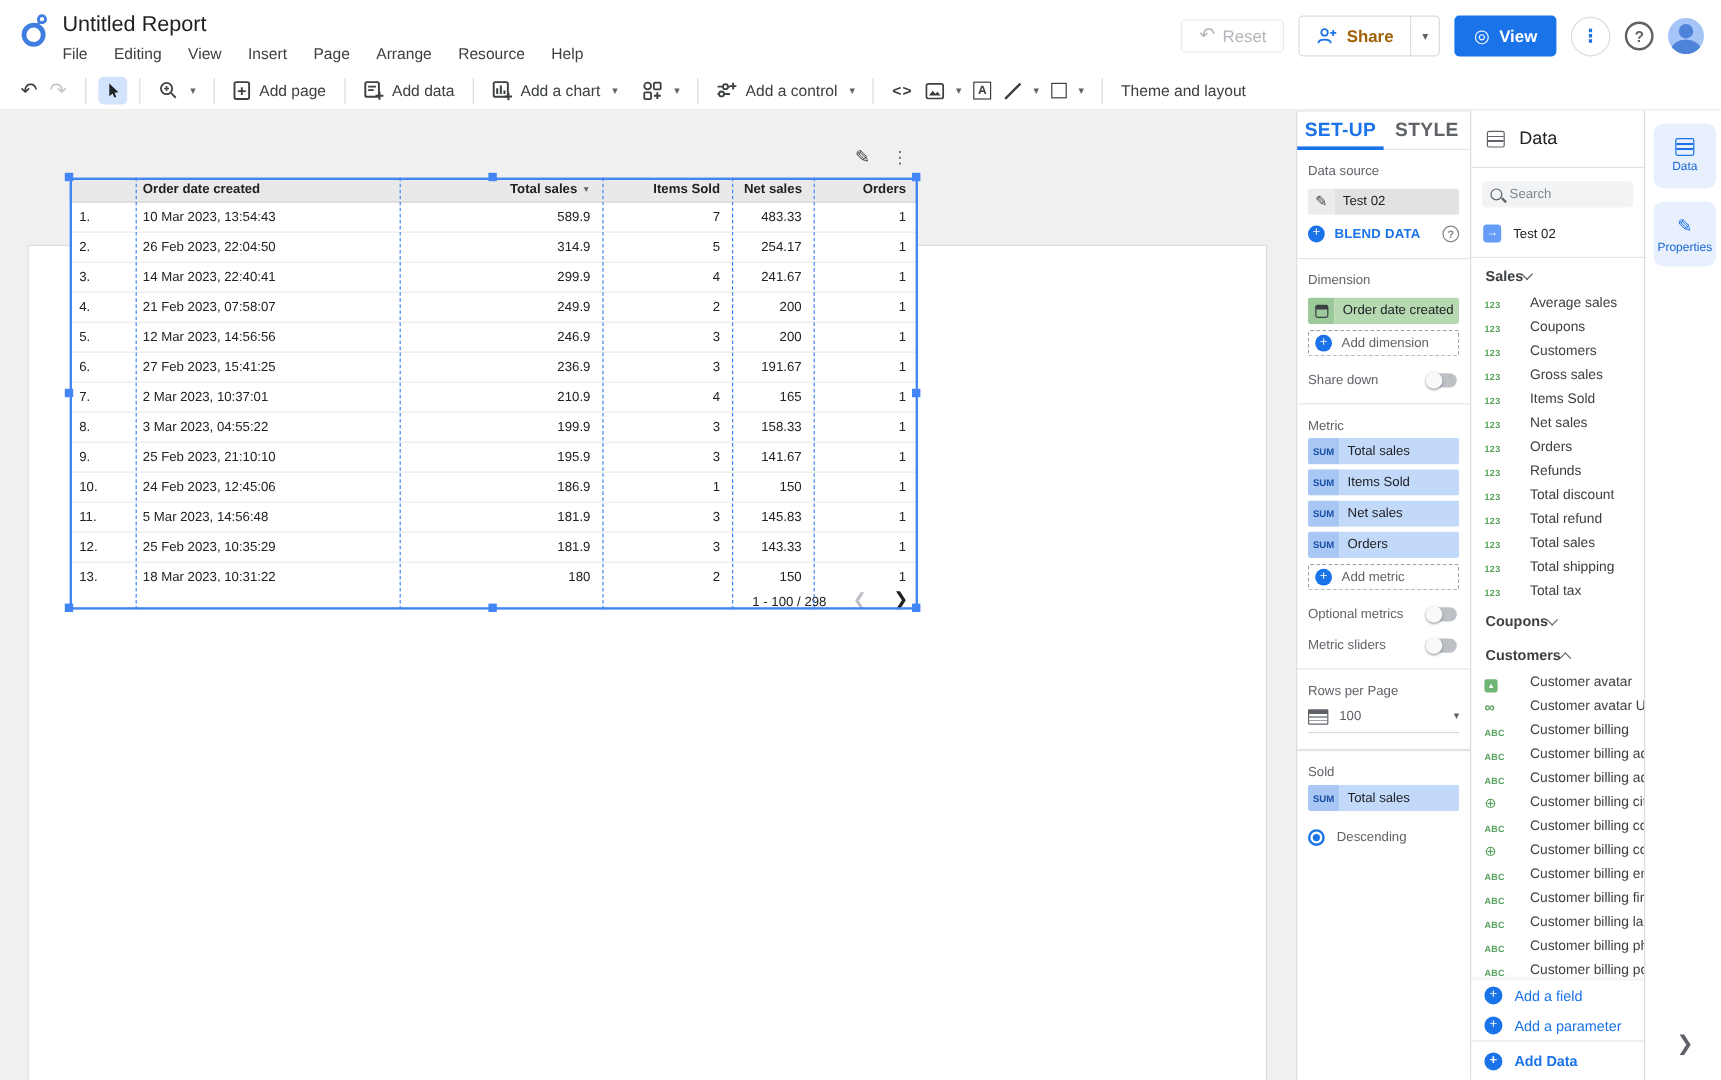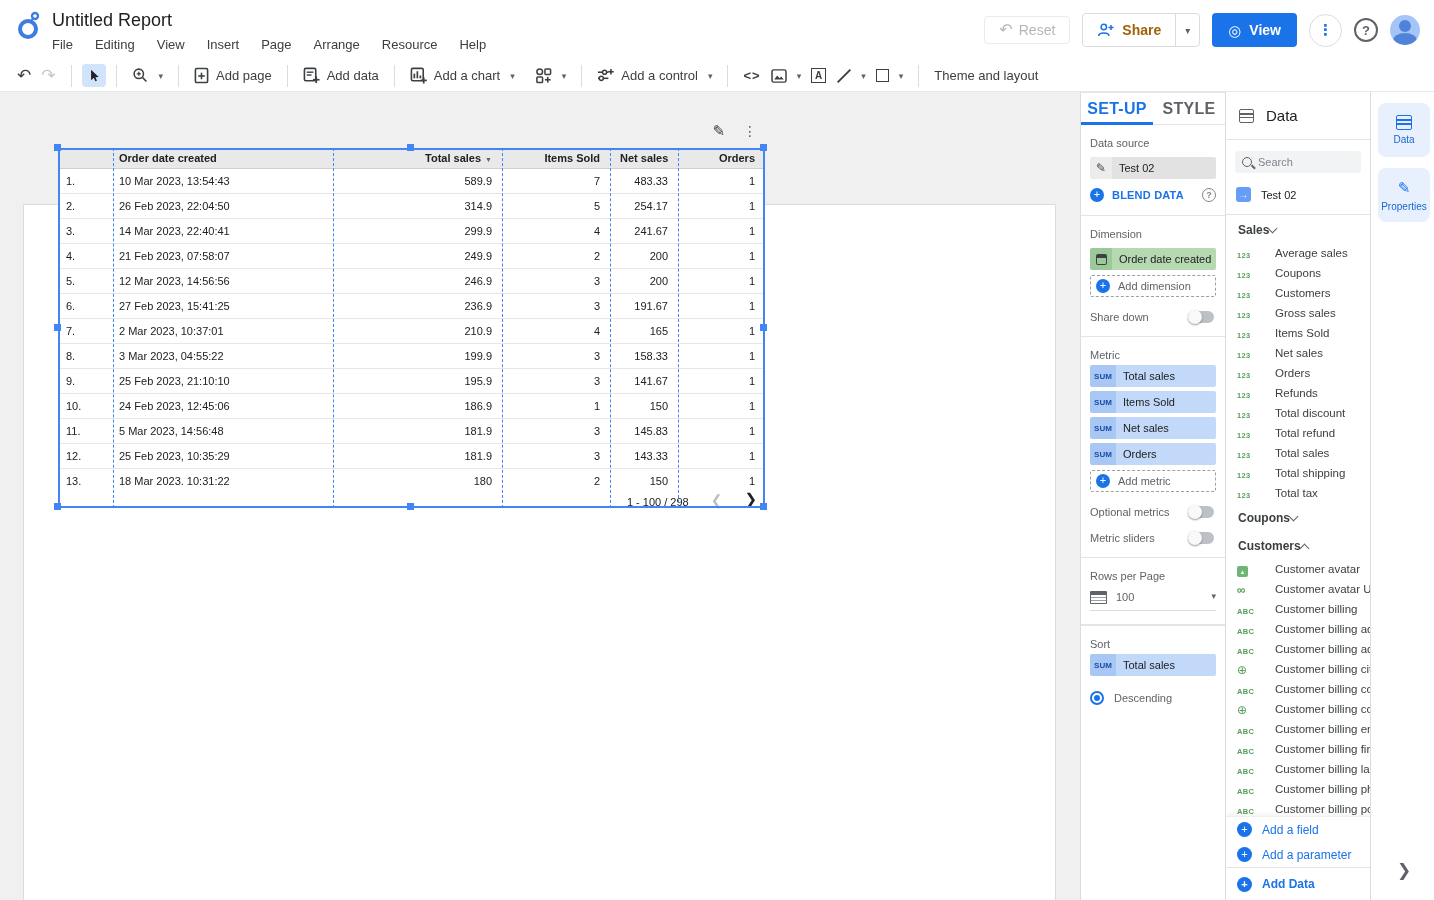--- a/index.html
+++ b/index.html
@@ -589,21 +589,21 @@
         <span class="rpp-ic"></span>
         <span class="rpp-val">100</span>
         <span class="caret">▾</span>
       </div>
     </div>
     <div class="divider"></div>
 
     <div class="divider"></div>
 
     <div class="sec">
-      <div class="plabel">Sort</div>
+      <div class="plabel">Sold</div>
       <div class="chip chip-blue">
         <span class="cicon">SUM</span>
         <span class="clabel">Total sales</span>
       </div>
       <div class="radio-row">
         <span class="radio"></span>
         <span class="cb-label">Descending</span>
       </div>
     </div>
   </div>

